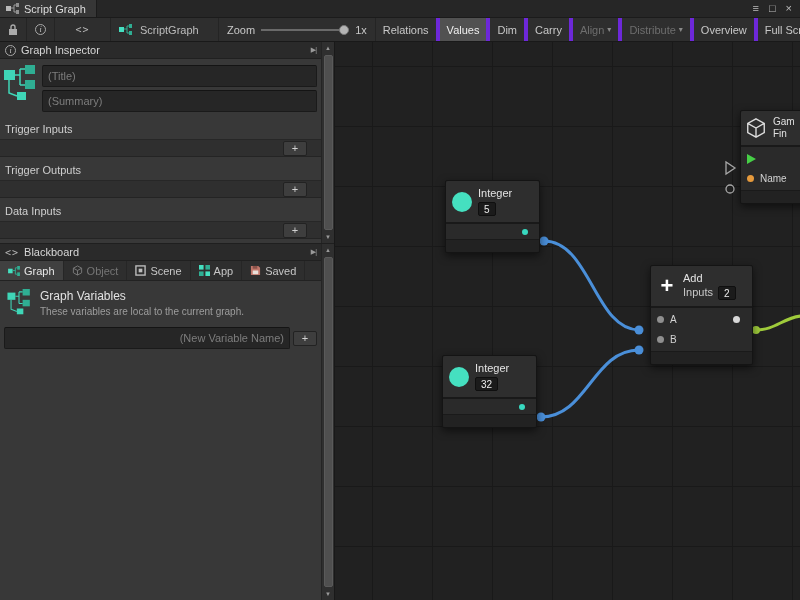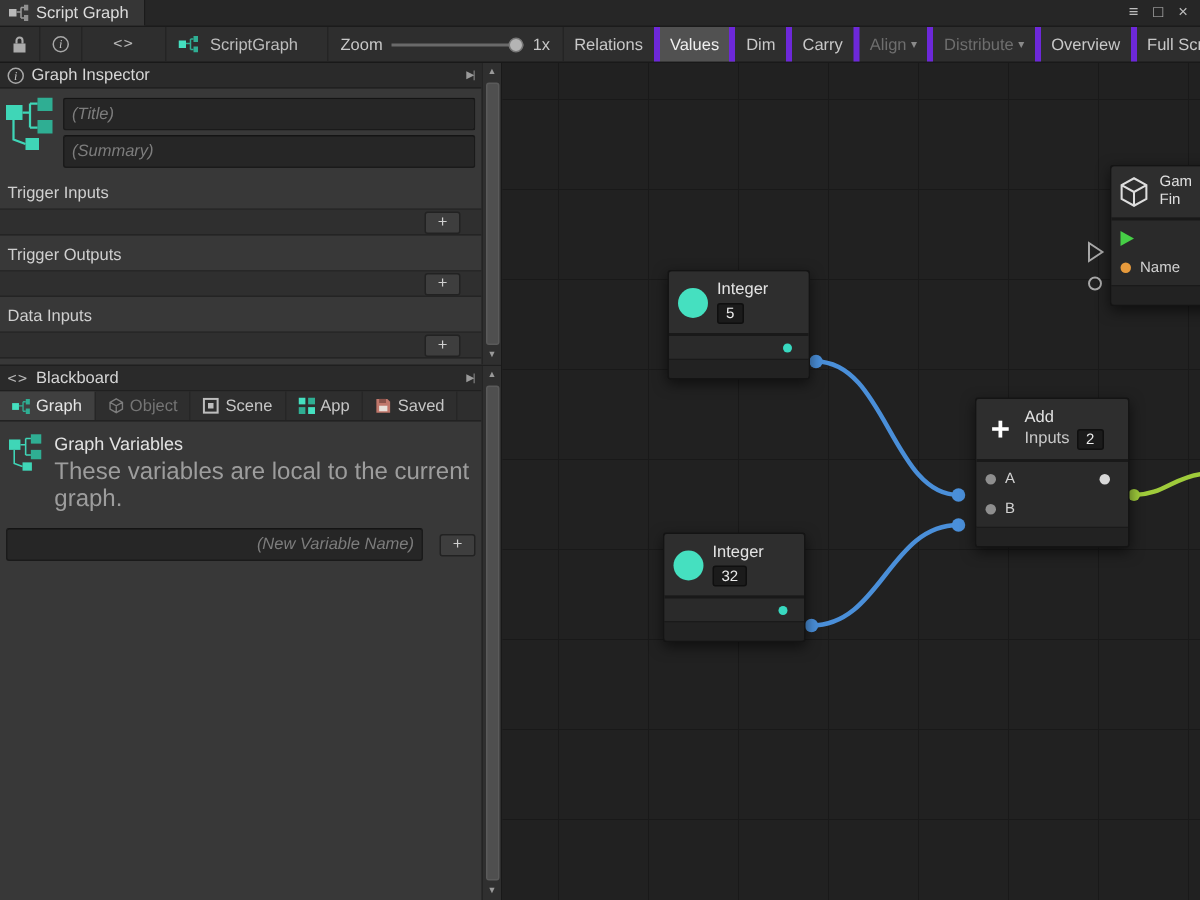--- a/index.html
+++ b/index.html
@@ -35,37 +35,37 @@
   .panel-blackboard { flex: 1; }
   .panel-header { height: 17px; background: #2a2a2a; border-bottom: 1px solid #202020; display: flex; align-items: center; gap: 5px; padding: 0 5px; color: #d6d6d6; }
   .pop-icon { margin-left: auto; font-size: 7px; color: #9a9a9a; letter-spacing: -1px; }
 
   .vscroll { position: absolute; top: 0; right: 0; bottom: 0; width: 13px; background: #2f2f2f; border-left: 1px solid #242424; display: flex; flex-direction: column; align-items: center; }
   .vs-arrow { height: 12px; width: 100%; display: grid; place-items: center; font-size: 6px; color: #9a9a9a; }
   .vs-thumb { flex: 1; width: 9px; margin: 1px 0; background: #4f4f4f; border: 1px solid #5a5a5a; border-radius: 2px; }
 
   .title-block { display: flex; gap: 6px; padding: 6px 4px 4px 4px; align-items: flex-start; }
   .fields { flex: 1; display: flex; flex-direction: column; gap: 3px; }
-  .fields input, .newvar input { background: #262626; border: 1px solid #1a1a1a; border-top-color: #141414; color: #bdbdbd; font-size: 11px; height: 22px; padding: 0 5px; width: 100%; font-family: inherit; border-radius: 2px; font-style: italic; }
+  .fields input, .newvar input { background: #262626; border: 1px solid #1a1a1a; border-top-color: #141414; color: #bdbdbd; font-size: 11px; height: 22px; padding: 0 5px; width: 100%; font-family: inherit; border-radius: 2px; }
   .fields input::placeholder, .newvar input::placeholder { color: #7d7d7d; }
 
   .list-section { margin-top: 6px; }
   .section-label { height: 16px; padding: 1px 5px; color: #cfcfcf; }
   .list-row { height: 18px; margin: 1px 0 0 0; background: #2f2f2f; border-top: 1px solid #272727; border-bottom: 1px solid #242424; display: flex; justify-content: flex-end; align-items: center; padding-right: 14px; }
   .plus-btn { width: 24px; height: 15px; background: #3e3e3e; border: 1px solid #222; color: #d0d0d0; text-align: center; line-height: 13px; font-size: 11px; border-radius: 2px; }
 
   .bb-tabs { height: 20px; background: #2e2e2e; border-bottom: 1px solid #222; display: flex; align-items: stretch; }
   .bb-tab { display: flex; align-items: center; gap: 4px; padding: 0 8px; border-right: 1px solid #262626; color: #c6c6c6; }
   .bb-tab.active { background: #404040; color: #e6e6e6; }
   .bb-tab.disabled { color: #757575; }
 
   .gv-block { display: flex; gap: 8px; padding: 8px 6px 6px 6px; align-items: flex-start; }
   .gv-title { font-size: 12px; color: #e2e2e2; }
-  .gv-desc { font-size: 16px; color: #9d9d9d; margin-top: 3px; }
-  .newvar { display: flex; gap: 11px; padding: 4px; align-items: center; }
+  .gv-desc { font-size: 10px; color: #9d9d9d; margin-top: 3px; }
+  .newvar { display: flex; gap: 3px; padding: 4px; align-items: center; }
   .newvar input { text-align: right; flex: 1; }
   .newvar .plus-btn { flex: 0 0 24px; }
 
   
   .canvas { position: relative; flex: 1; overflow: hidden; background-color: #212121;
     background-image: linear-gradient(#191919 1px, transparent 1px), linear-gradient(90deg, #191919 1px, transparent 1px);
     background-size: 60px 60px; background-position: 37px 24px; }
   .wires { position: absolute; left: 0; top: 0; pointer-events: none; }
 
   .node { position: absolute; border: 1px solid #141414; border-radius: 2px; background: #232323; box-shadow: 0 3px 9px rgba(0,0,0,.55); }

